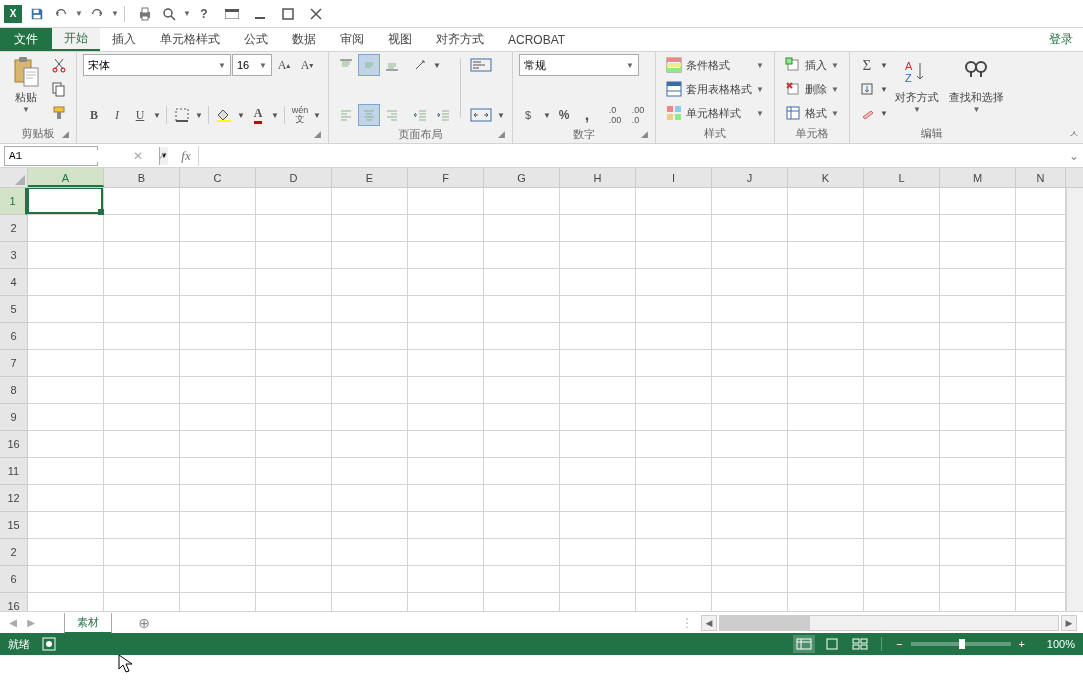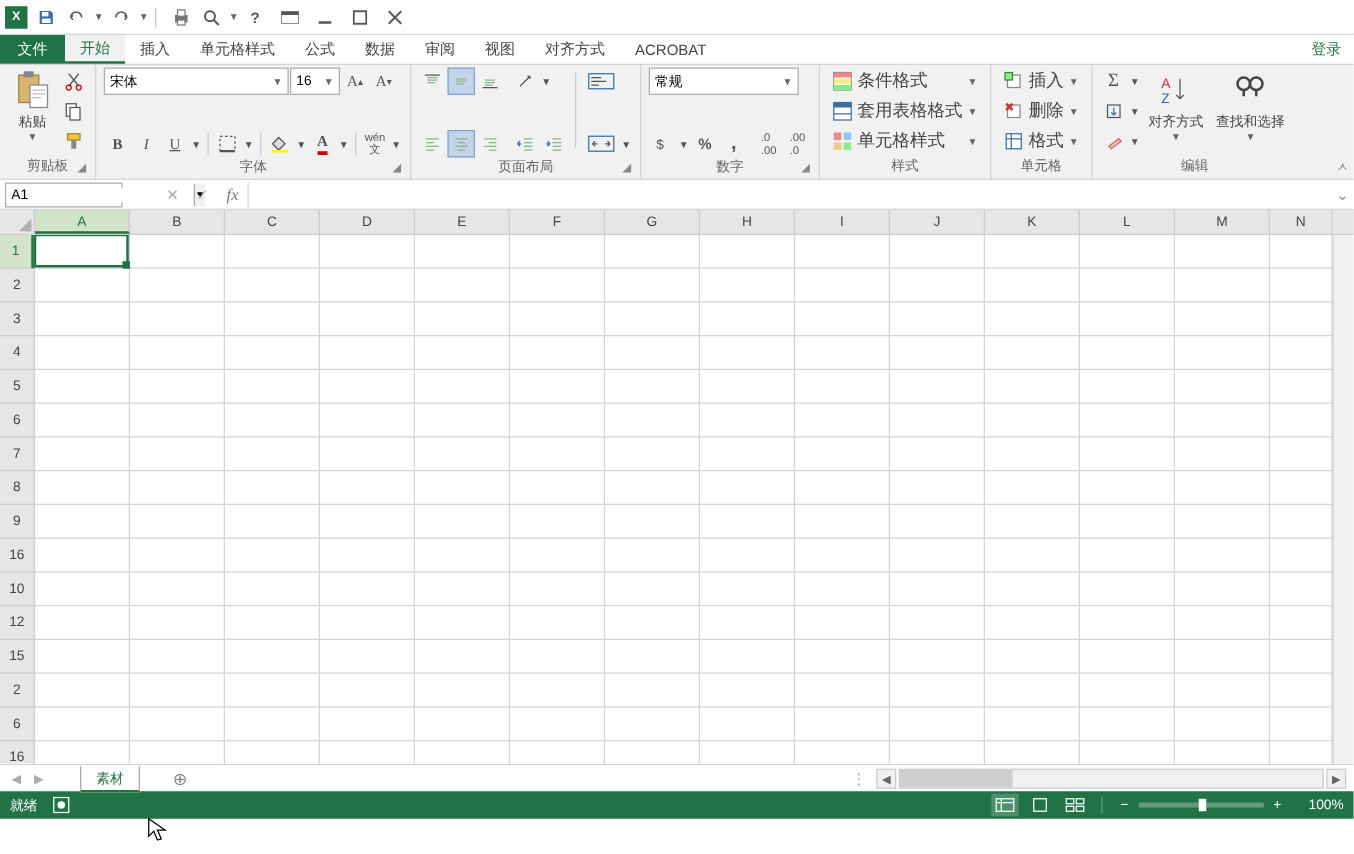--- a/index.html
+++ b/index.html
@@ -36,29 +36,29 @@
 .h-row { display: flex; align-items: center; gap: 1px; }
 .sm-btn { width: 22px; height: 22px; display: flex; align-items: center; justify-content: center; cursor: pointer; color: #555; }
 .sm-btn.active { background: #c2d5e8; border: 1px solid #7ba7ce; }
 
 .combo { height: 22px; background: #fff; border: 1px solid #ababab; display: flex; align-items: center; padding: 0 2px 0 4px; cursor: pointer; }
 .combo-text { flex: 1; font-size: 11px; }
 .combo-arrow { width: 12px; color: #666; font-size: 8px; text-align: center; }
 
 .menu-item { display: flex; align-items: center; height: 22px; padding: 0 4px; cursor: pointer; gap: 4px; }
 .menu-icon { width: 16px; height: 16px; display: flex; align-items: center; justify-content: center; }
-.menu-text { font-size: 14px; color: #444; flex: 1; }
+.menu-text { font-size: 11px; color: #444; flex: 1; }
 .menu-arrow { font-size: 8px; color: #666; }
 
 .collapse-ribbon { position: absolute; right: 4px; bottom: 2px; cursor: pointer; color: #666; font-size: 10px; }
 
 
 .formula-bar { height: 24px; background: #fff; border-bottom: 1px solid #d4d4d4; display: flex; align-items: center; }
 .name-box { width: 94px; height: 20px; margin: 0 4px; border: 1px solid #ababab; display: flex; align-items: center; }
-.name-input { flex: 1; border: none; padding: 0 4px; font-size: 11px; outline: none; }
+.name-input { flex: 1; border: none; padding: 0 4px; font-size: 11px; outline: none; font-family: Liberation Mono, monospace; }
 .name-arrow { width: 14px; background: #f0f0f0; text-align: center; font-size: 8px; cursor: pointer; border-left: 1px solid #ababab; height: 100%; line-height: 18px; }
 .fb-sep { width: 24px; }
 .fb-btn { width: 24px; height: 20px; display: flex; align-items: center; justify-content: center; color: #aaa; cursor: pointer; }
 .fx { font-style: italic; font-family: serif; font-size: 13px; color: #777; }
 .formula-input { flex: 1; border: none; padding: 0 6px; font-size: 11px; outline: none; height: 20px; margin-right: 4px; border-left: 1px solid #d4d4d4; }
 .fb-expand { width: 18px; color: #888; cursor: pointer; text-align: center; }
 
 
 .grid-area { position: relative; height: 443px; background: #fff; display: flex; flex-direction: column; }
 .col-headers { height: 20px; display: flex; background: #e6e6e6; border-bottom: 1px solid #ccc; }
@@ -270,21 +270,20 @@
           <div class="sm-btn">
               <span style="font-family:serif;font-weight:bold;border-bottom:3px solid #c00">A</span>
             </div>
           <div class="sm-btn" style="width:10px;font-size:8px">▼</div>
           <div style="width:1px;height:18px;background:#ccc;margin:0 3px"></div>
           <div class="sm-btn" style="font-size:9px;line-height:9px;text-align:center">wén<br>文</div>
           <div class="sm-btn" style="width:10px;font-size:8px">▼</div>
         </div>
       </div>
     </div>
-    <div class="group-label">字体</div>
     <div class="group-launcher">◢</div>
   </div>
 
   <div class="ribbon-group">
     <div class="group-content">
       <div class="v-stack" style="gap:3px">
         <div class="h-row">
           <div class="sm-btn">
               <svg width="14" height="14">
                 <line x1="1" y1="2" x2="13" y2="2" stroke="#555"></line>
@@ -569,21 +568,21 @@
         <div class="row-h sel">1</div>
         <div class="row-h">2</div>
         <div class="row-h">3</div>
         <div class="row-h">4</div>
         <div class="row-h">5</div>
         <div class="row-h">6</div>
         <div class="row-h">7</div>
         <div class="row-h">8</div>
         <div class="row-h">9</div>
         <div class="row-h">16</div>
-        <div class="row-h">10</div>
+        <div class="row-h">11</div>
         <div class="row-h">12</div>
         <div class="row-h">15</div>
         <div class="row-h">2</div>
         <div class="row-h">6</div>
         <div class="row-h">16</div>
       </div>
     <div class="cells" id="cells">
 
     <div class="cell-row">
           <div class="cell" style="width: 76px;"></div>

